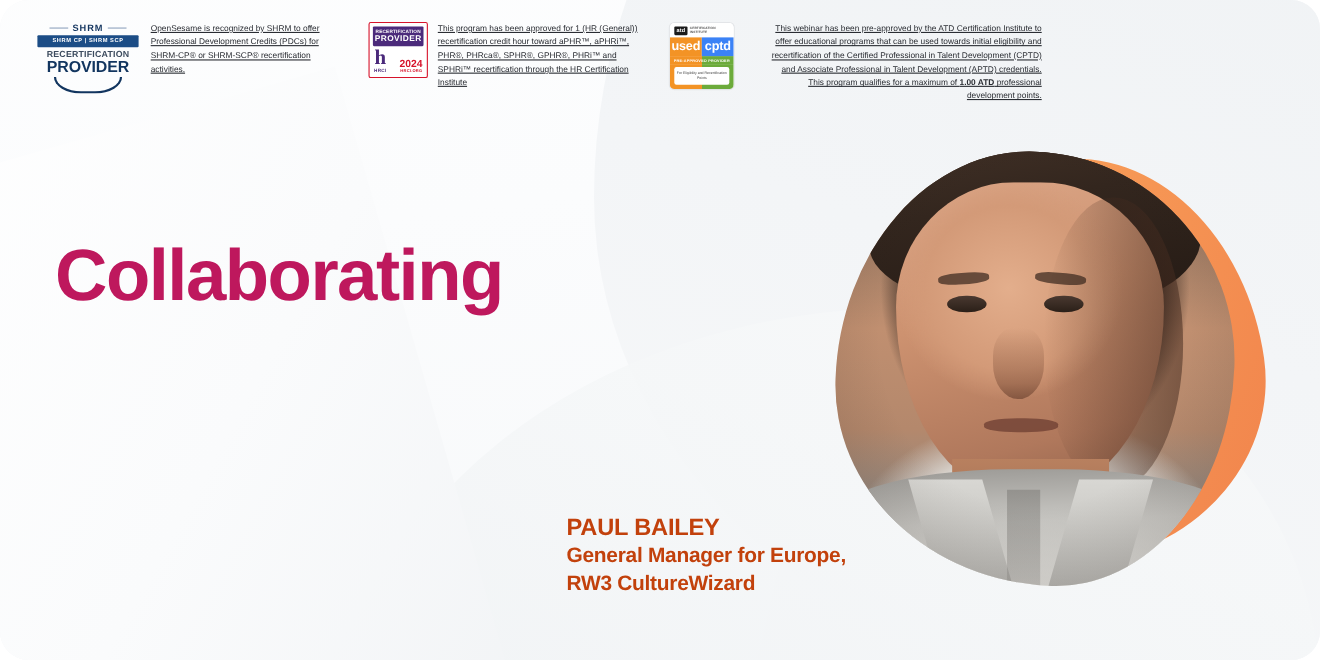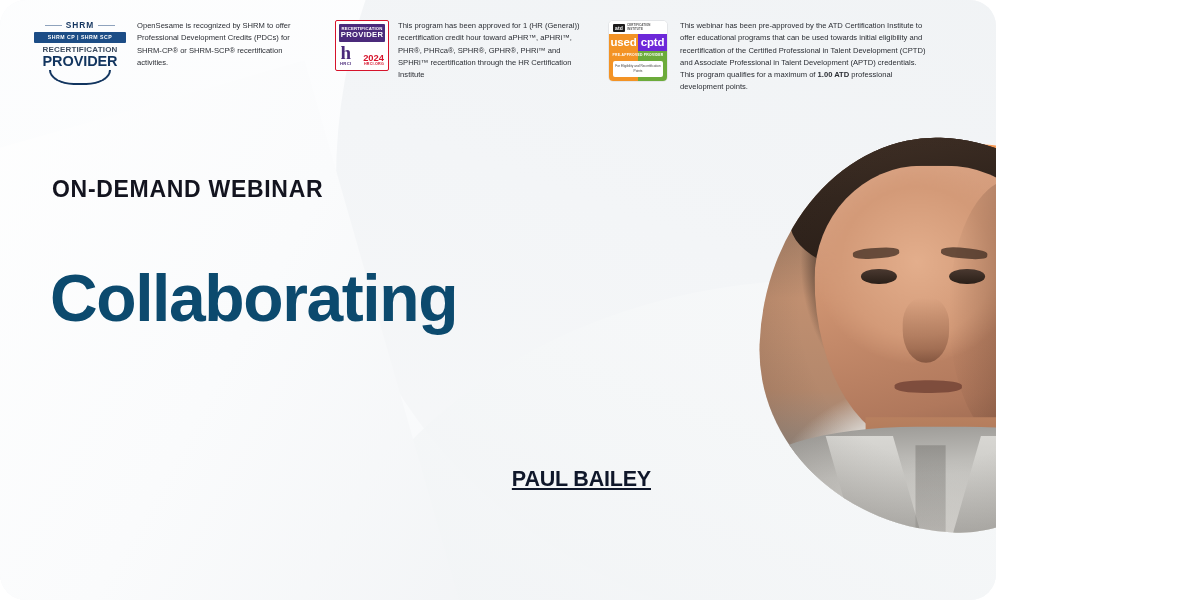--- a/index.html
+++ b/index.html
@@ -9,21 +9,21 @@
   }
   body {
     width: 1200px;
     height: 600px;
     font-family: "Liberation Sans", sans-serif;
     overflow: hidden;
   }
 
   #canvas {
     position: relative;
-    width: 996px;
+    width: 1200px;
     height: 600px;
     border-radius: 26px;
     overflow: hidden;
     background: #f6f7f9;
   }
 
   
   .bg-layer { position: absolute; inset: 0; pointer-events: none; }
 
   .wash-a {
@@ -63,20 +63,21 @@
     display: flex;
     align-items: flex-start;
     gap: 0;
   }
   .accred-group { display: flex; align-items: flex-start; }
   .accred-copy {
     font-size: 7.6px;
     line-height: 1.62;
     color: #2a2d33;
     max-width: 176px;
+    text-decoration: underline;
   }
   .accred-copy.wide { max-width: 188px; }
   .accred-copy.widest { max-width: 252px; }
 
   
   .shrm-badge {
     width: 92px;
     margin-right: 11px;
     text-align: center;
     color: #1d3c6e;
@@ -168,21 +169,21 @@
     padding: 1px 2px; border-radius: 1px;
   }
   .atd-ci { font-size: 2.9px; font-weight: 700; color: #555; line-height: 1.25; letter-spacing: .1px; }
   .atd-mid { display: flex; }
   .atd-aptd {
     flex: 1; background: #f39325; color: #fff;
     font-size: 11.5px; font-weight: 800; text-align: center;
     padding: 2px 0 3px; letter-spacing: -.2px;
   }
   .atd-cptd {
-    flex: 1; background: #6d28d9; color: #fff;
+    flex: 1; background: #3b82f6; color: #fff;
     font-size: 11.5px; font-weight: 800; text-align: center;
     padding: 2px 0 3px; letter-spacing: -.2px;
   }
   .atd-preapp {
     background: linear-gradient(90deg, #f39325 0%, #f39325 50%, #6cab3b 50%, #6cab3b 100%);
     color: #fff; font-size: 3.4px; font-weight: 800; letter-spacing: .25px;
     text-align: center; padding: 1.6px 0 2px;
   }
   .atd-foot {
     background: linear-gradient(90deg, #f39325 0%, #f39325 50%, #6cab3b 50%, #6cab3b 100%);
@@ -203,34 +204,32 @@
     letter-spacing: .7px;
     color: #13141f;
   }
   .headline {
     position: absolute;
     left: 50px; top: 214px;
     font-size: 66px;
     font-weight: 800;
     line-height: 1.12;
     letter-spacing: -1.4px;
-    color: #0c4a6e;
+    color: #be185d;
     width: 640px;
-    margin-top: 48px;
   }
   .headline span { display: block; }
 
   
   .speaker {
     position: absolute;
     right: 345px; top: 466px;
-    text-align: right;
-    color: #0f172a;
+    text-align: left;
+    color: #c2410c;
     width: 340px;
-    text-decoration: underline;
   }
   .speaker-name {
     font-size: 21.5px; font-weight: 800; letter-spacing: -.2px;
     line-height: 1.25;
   }
   .speaker-role {
     font-size: 19px; font-weight: 600; letter-spacing: -.25px;
     line-height: 1.32;
   }
 
@@ -397,21 +396,21 @@
         </div>
         <div class="atd-mid">
           <div class="atd-aptd">used</div>
           <div class="atd-cptd">cptd</div>
         </div>
         <div class="atd-preapp">PRE-APPROVED PROVIDER</div>
         <div class="atd-foot">
           <div class="atd-foot-in">For Eligibility and Recertification Points</div>
         </div>
       </div>
-      <div class="accred-copy widest" style="margin-left:3px;">
+      <div class="accred-copy widest" style="margin-left:18px;text-align:right;">
         <span>This webinar has been pre-approved by the ATD Certification Institute to offer educational programs that can be used towards initial eligibility and recertification of the Certified Professional in Talent Development (CPTD) and Associate Professional in Talent Development (APTD) credentials. This program qualifies for a maximum of </span><strong>1.00 ATD</strong><span> professional development points.</span>
       </div>
     </div>
 
   </div>
 
   <div class="orange-blob"></div>
 
   <div class="portrait">
     <div class="portrait-inner">
@@ -426,22 +425,23 @@
       <div class="p-mouth"></div>
       <div class="p-neck"></div>
       <div class="p-shirt"></div>
       <div class="p-collar-l"></div>
       <div class="p-collar-r"></div>
       <div class="p-placket"></div>
       <div class="p-vignette"></div>
     </div>
   </div>
 
-  <div class="eyebrow">ON-DEMAND WEBINAR</div>
   <div class="headline">
     <span>Collaborating</span>
   </div>
 
   <div class="speaker">
     <div class="speaker-name">PAUL BAILEY</div>
+    <div class="speaker-role">General Manager for Europe,</div>
+    <div class="speaker-role">RW3 CultureWizard</div>
   </div>
 
 </div>
 
 </body></html>

